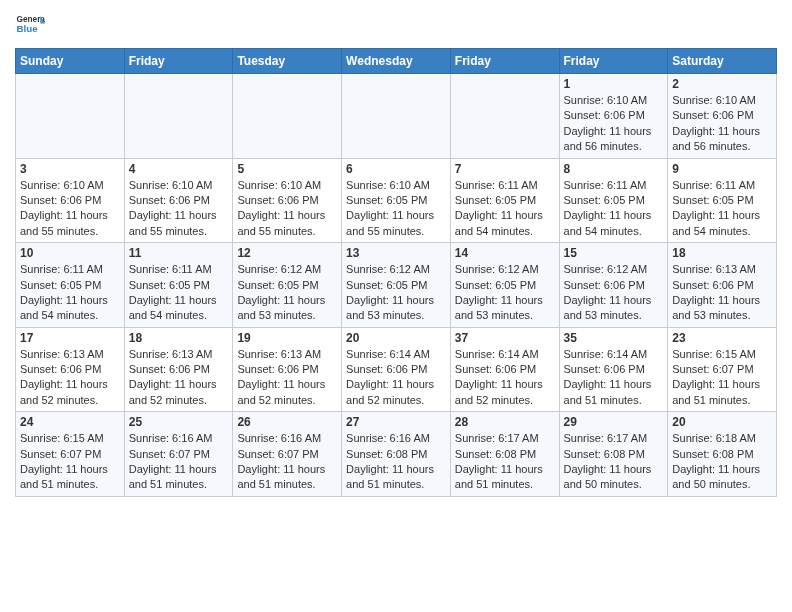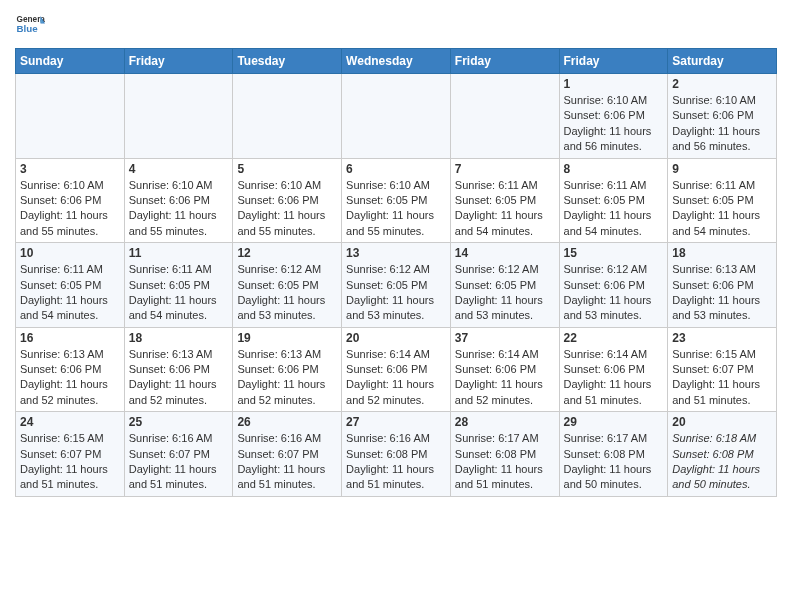--- a/index.html
+++ b/index.html
@@ -241,21 +241,21 @@
           <td>
             <span class="day-num">18</span>
             <div class="day-info" style="white-space: pre-line;">Sunrise: 6:13 AM
 Sunset: 6:06 PM
 Daylight: 11 hours
 and 53 minutes.</div>
           </td>
         </tr>
         <tr>
           <td>
-            <span class="day-num">16</span>
+            <span class="day-num">17</span>
             <div class="day-info" style="white-space: pre-line;">Sunrise: 6:13 AM
 Sunset: 6:06 PM
 Daylight: 11 hours
 and 52 minutes.</div>
           </td>
           <td>
             <span class="day-num">18</span>
             <div class="day-info" style="white-space: pre-line;">Sunrise: 6:13 AM
 Sunset: 6:06 PM
 Daylight: 11 hours
@@ -276,21 +276,21 @@
 and 52 minutes.</div>
           </td>
           <td>
             <span class="day-num">37</span>
             <div class="day-info" style="white-space: pre-line;">Sunrise: 6:14 AM
 Sunset: 6:06 PM
 Daylight: 11 hours
 and 52 minutes.</div>
           </td>
           <td>
-            <span class="day-num">22</span>
+            <span class="day-num">35</span>
             <div class="day-info" style="white-space: pre-line;">Sunrise: 6:14 AM
 Sunset: 6:06 PM
 Daylight: 11 hours
 and 51 minutes.</div>
           </td>
           <td>
             <span class="day-num">23</span>
             <div class="day-info" style="white-space: pre-line;">Sunrise: 6:15 AM
 Sunset: 6:07 PM
 Daylight: 11 hours
@@ -335,21 +335,21 @@
           </td>
           <td>
             <span class="day-num">29</span>
             <div class="day-info" style="white-space: pre-line;">Sunrise: 6:17 AM
 Sunset: 6:08 PM
 Daylight: 11 hours
 and 50 minutes.</div>
           </td>
           <td>
             <span class="day-num">20</span>
-            <div class="day-info" style="white-space: pre-line; font-style: italic;">Sunrise: 6:18 AM
+            <div class="day-info" style="white-space: pre-line;">Sunrise: 6:18 AM
 Sunset: 6:08 PM
 Daylight: 11 hours
 and 50 minutes.</div>
           </td>
         </tr>
       </tbody>
   </table>
 </div>
 
 </body></html>

